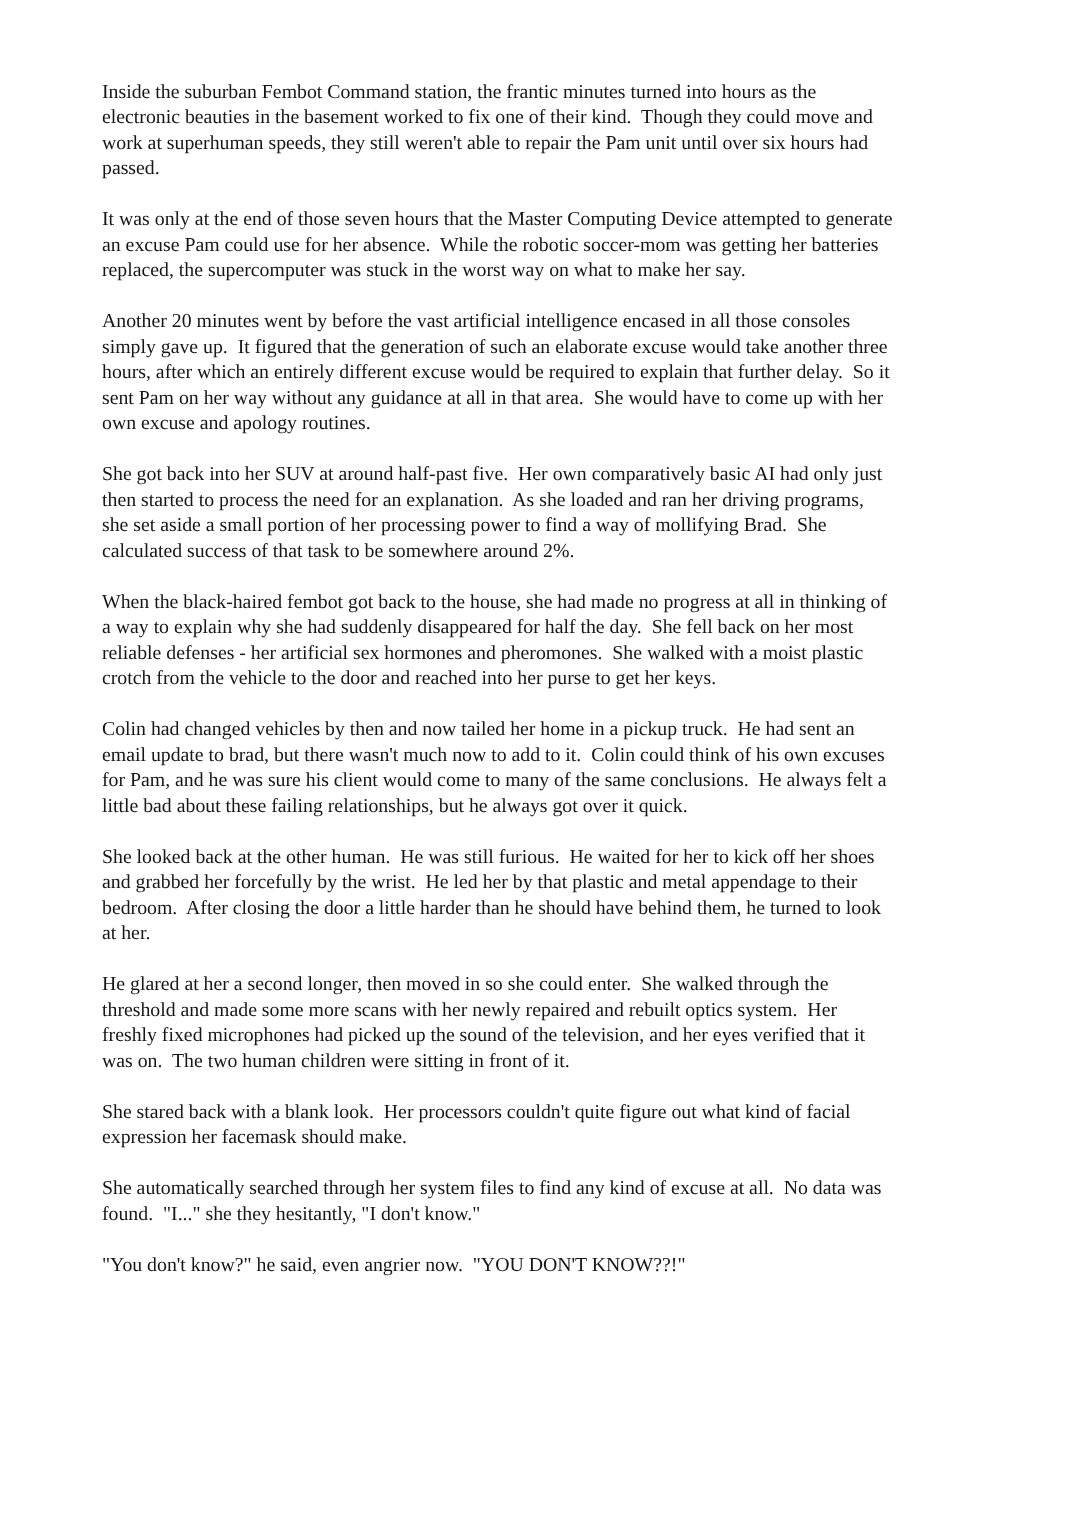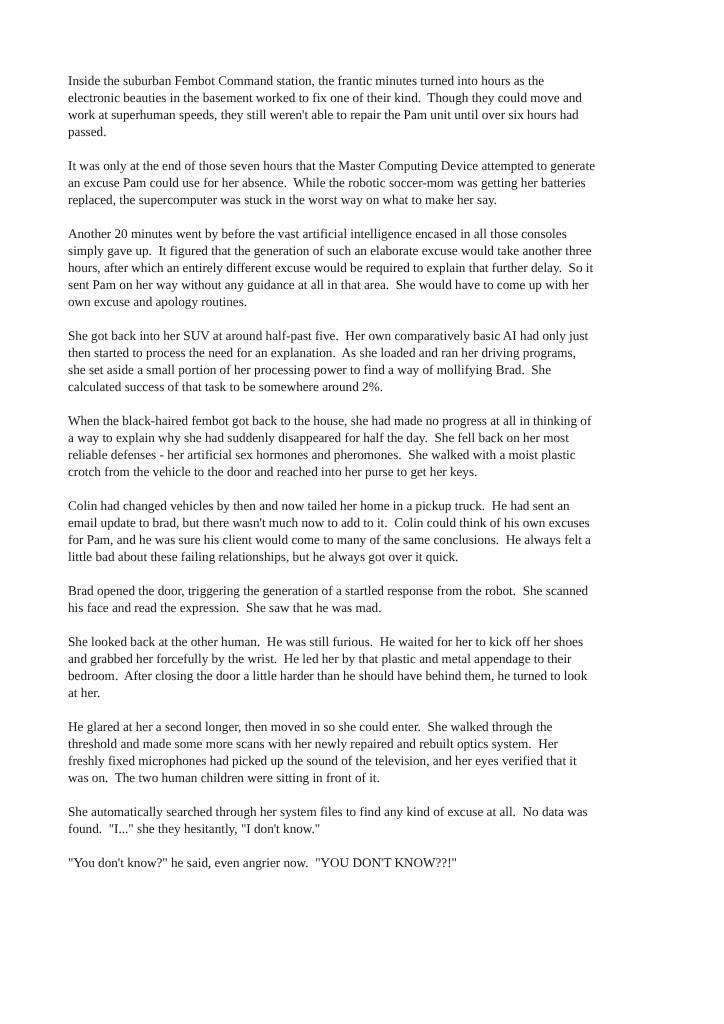--- a/index.html
+++ b/index.html
@@ -11,21 +11,21 @@
     width: 724px;
     height: 1024px;
     overflow: hidden;
     font-family: "Liberation Serif", "DejaVu Serif", serif;
   }
   .page {
     box-sizing: border-box;
     width: 724px;
     height: 1024px;
     background: #ffffff;
-    padding: 72px 56px 0 68px;
+    padding: 52px 56px 0 68px;
   }
   .doc p {
     margin: 0 0 17px 0;
     font-size: 13.2px;
     line-height: 17px;
     color: #161616;
     white-space: pre-wrap;
     text-rendering: geometricPrecision;
     max-width: 600px;
   }
@@ -52,27 +52,27 @@
 she set aside a small portion of her processing power to find a way of mollifying Brad.  She
 calculated success of that task to be somewhere around 2%.</p>
     <p>When the black-haired fembot got back to the house, she had made no progress at all in thinking of
 a way to explain why she had suddenly disappeared for half the day.  She fell back on her most
 reliable defenses - her artificial sex hormones and pheromones.  She walked with a moist plastic
 crotch from the vehicle to the door and reached into her purse to get her keys.</p>
     <p>Colin had changed vehicles by then and now tailed her home in a pickup truck.  He had sent an
 email update to brad, but there wasn't much now to add to it.  Colin could think of his own excuses
 for Pam, and he was sure his client would come to many of the same conclusions.  He always felt a
 little bad about these failing relationships, but he always got over it quick.</p>
-    <p>Brad opened the door, triggering the generation of a startled response from the robot.  She scanned
-his face and read the expression.  She saw that he was mad.</p>
     <p>She looked back at the other human.  He was still furious.  He waited for her to kick off her shoes
 and grabbed her forcefully by the wrist.  He led her by that plastic and metal appendage to their
 bedroom.  After closing the door a little harder than he should have behind them, he turned to look
 at her.</p>
     <p>He glared at her a second longer, then moved in so she could enter.  She walked through the
 threshold and made some more scans with her newly repaired and rebuilt optics system.  Her
 freshly fixed microphones had picked up the sound of the television, and her eyes verified that it
 was on.  The two human children were sitting in front of it.</p>
+    <p>She stared back with a blank look.  Her processors couldn't quite figure out what kind of facial
+expression her facemask should make.</p>
     <p>She automatically searched through her system files to find any kind of excuse at all.  No data was
 found.  "I..." she they hesitantly, "I don't know."</p>
     <p>"You don't know?" he said, even angrier now.  "YOU DON'T KNOW??!"</p>
   </div>
 </div>
 
 </body></html>

